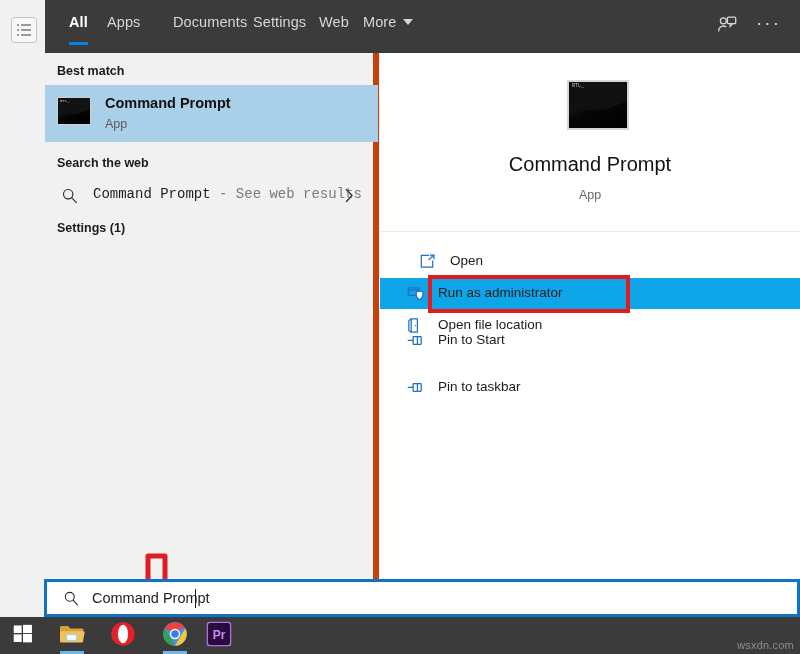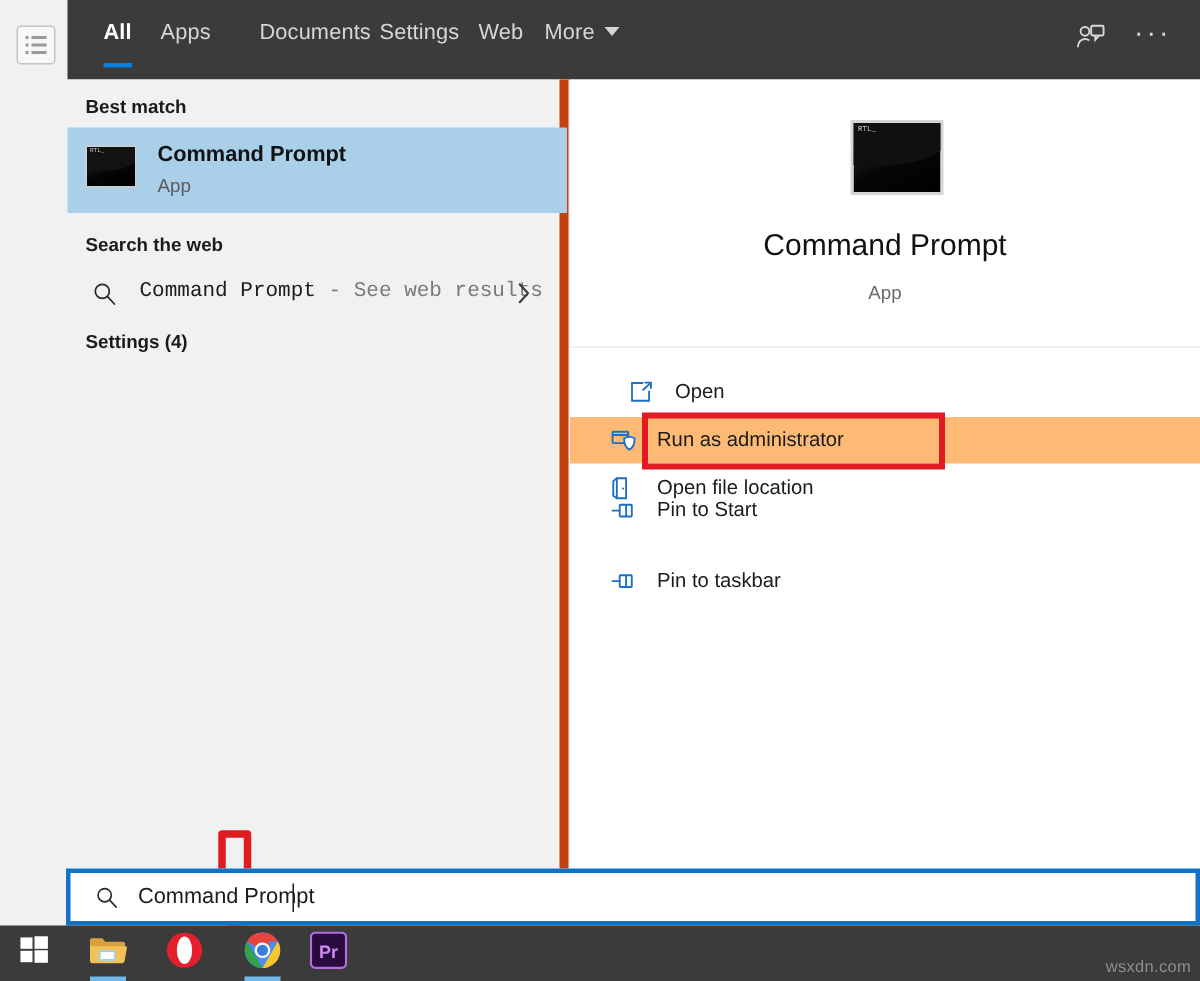--- a/index.html
+++ b/index.html
@@ -271,21 +271,21 @@
     width: 420px; height: 1px;
     background: #ececec;
   }
 
   .action-row {
     position: absolute;
     left: 0;
     width: 420px; height: 31px;
     cursor: default;
   }
-  .action-row.hl { background: #fdba74; }
+  .action-row.hl { background: #0ea5e9; }
   .action-row .ic {
     position: absolute;
     left: 26px; top: 6px;
     width: 19px; height: 19px;
   }
   .action-row .lbl {
     position: absolute;
     left: 58px; top: 7px;
     font-size: 13.5px;
     color: #1b1b1b;
@@ -444,21 +444,21 @@
         <div id="web-text">
           <span>Command Prompt</span><span class="sub"> - See web results</span>
         </div>
         <span id="web-chevron">
           <svg width="9" height="15" viewBox="0 0 9 15" fill="none" stroke="#3a3a3a" stroke-width="1.4">
             <path d="M1.5 1.5 L7 7.5 L1.5 13.5" stroke-linecap="round" stroke-linejoin="round"></path>
           </svg>
         </span>
       </div>
 
-      <div class="group-head" id="gh-settings">Settings (4)</div>
+      <div class="group-head" id="gh-settings">Settings (1)</div>
 
       <div id="red-arrow">
         <svg width="53" height="70" viewBox="0 0 53 70" fill="none" stroke="#e01b22" stroke-width="5" stroke-linejoin="round">
           <path d="M18 3 L35 3 L35 38 L48 38 L26.5 66 L5 38 L18 38 Z"></path>
         </svg>
       </div>
     </div>
 
     <div id="right-col">
 

